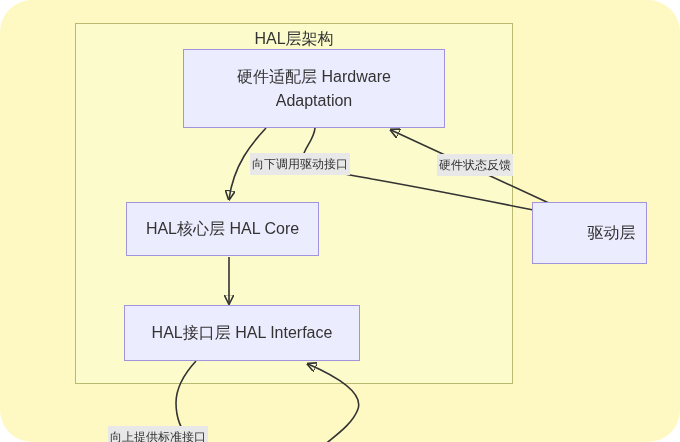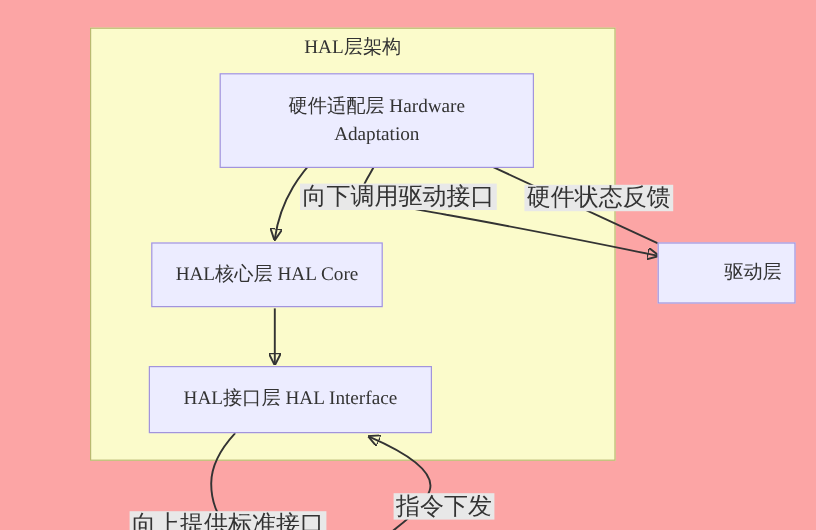--- a/index.html
+++ b/index.html
@@ -11,23 +11,24 @@
     --label-bg: #e8e8e8;
     --text-color: #333333;
   }
   * { box-sizing: border-box; margin: 0; padding: 0; }
   html, body { background: #ffffff; }
   .canvas {
     position: relative;
     width: 680px;
     height: 442px;
     overflow: hidden;
-    background: #fca5a5;
-    font-family: Liberation Serif, serif;
+    background: #fef9c3;
+    font-family: Liberation Sans, sans-serif;
     color: var(--text-color);
+    border-radius: 32px;
   }
   .subgraph {
     position: absolute;
     left: 75px; top: 23px;
     width: 438px; height: 361px;
     background: var(--container-fill);
     border: 1.5px solid var(--container-border);
     z-index: 0;
   }
   .subgraph-title {
@@ -47,21 +48,21 @@
   .edges path {
     fill: none;
     stroke: var(--edge-color);
     stroke-width: 1.6px;
   }
   .edge-label {
     position: absolute;
     z-index: 2;
     background: var(--label-bg);
     color: var(--text-color);
-    font-size: 20px;
+    font-size: 12px;
     line-height: 20px;
     padding: 1px 2px;
     white-space: nowrap;
   }
   #lbl-call-driver   { left: 250px; top: 153px; }
   #lbl-hw-feedback   { left: 397px; top: 154px; margin-left: 40px; }
   #lbl-provide-api   { left: 108px; top: 410px; margin-top: 16px; }
   #lbl-dispatch      { left: 328px; top: 411px; }
   .node {
     position: absolute;
@@ -70,24 +71,24 @@
     border: 1.3px solid var(--node-border);
     display: flex;
     align-items: center;
     justify-content: center;
     text-align: center;
     font-size: 16px;
     line-height: 24px;
     color: var(--text-color);
   }
   .node-label { white-space: pre-line; }
-  #node-adaptation { left: 183px; top: 49px;  width: 262px; height: 79px; margin-top: 12px; }
+  #node-adaptation { left: 183px; top: 49px;  width: 262px; height: 79px; }
   #node-core       { left: 126px; top: 202px; width: 193px; height: 54px; }
   #node-interface  { left: 112px; top: 305px; width: 236px; height: 56px; margin-left: 12px; }
-  #node-driver     { left: 548px; top: 202px; width: 115px; height: 51px; padding-left: 44px; }
+  #node-driver     { left: 532px; top: 202px; width: 115px; height: 62px; padding-left: 44px; }
 </style>
 </head>
 <body>
 
 <div class="canvas">
 
   <div class="subgraph">
     <div class="subgraph-title">HAL层架构</div>
   </div>
 
@@ -104,21 +105,20 @@
     <path d="M 196 361 C 184 374 176 388 176 403 C 176 424 185 433 193 448"></path>
     <path d="M 321 448 C 330 439 352 426 358 409 C 364 391 331 374 308 364" marker-end="url(#arrowhead)"></path>
   </svg>
 
   <div class="edge-label" id="lbl-call-driver">向下调用驱动接口</div>
 
   <div class="edge-label" id="lbl-hw-feedback">硬件状态反馈</div>
 
   <div class="edge-label" id="lbl-provide-api">向上提供标准接口</div>
 
-  <div class="edge-label" id="lbl-dispatch">指令下发</div>
 
   <div class="node" id="node-adaptation">
     <div class="node-label">硬件适配层 Hardware
 Adaptation</div>
   </div>
 
   <div class="node" id="node-core">
     <div class="node-label">HAL核心层 HAL Core</div>
   </div>
 

